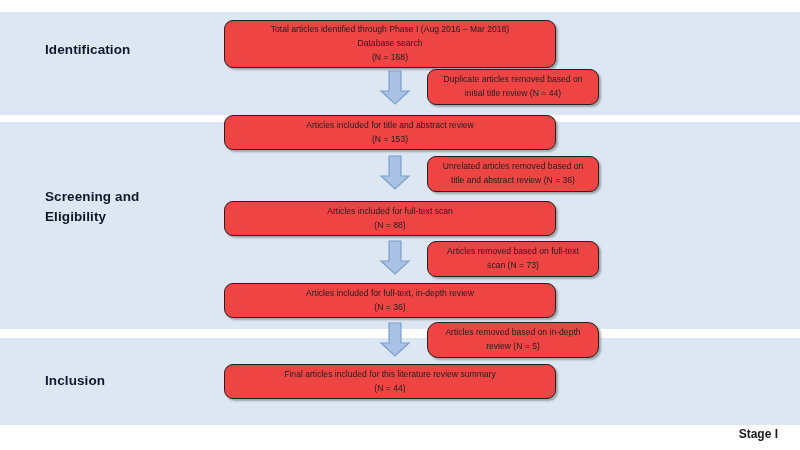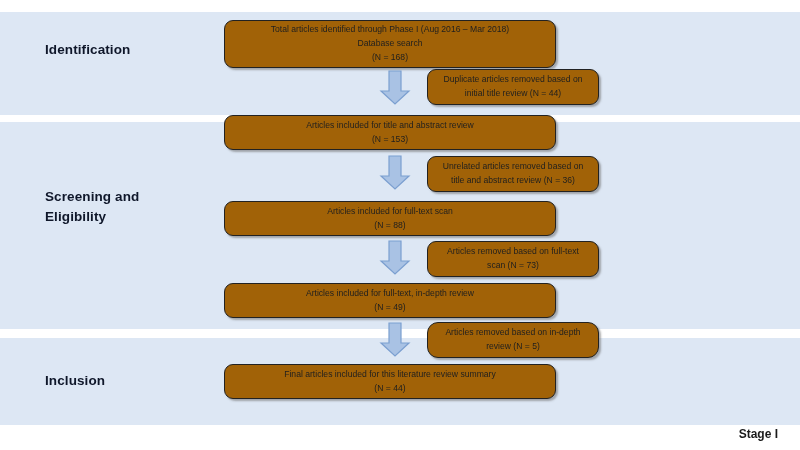--- a/index.html
+++ b/index.html
@@ -41,21 +41,21 @@
     white-space: pre-line;
   }
   #stage-label-identification { top: 40px; }
   #stage-label-screening      { top: 187px; }
   #stage-label-inclusion      { top: 371px; }
 
   
   .flow-box {
     position: absolute;
     box-sizing: border-box;
-    background: #a16207;
+    background: #ef4444;
     border: 1.3px solid #222222;
     border-radius: 9px;
     box-shadow: 2px 2px 2px rgba(110,110,110,0.55);
     display: flex;
     align-items: center;
     justify-content: center;
     text-align: center;
     color: #1f1f1f;
     white-space: pre-line;
   }
@@ -131,21 +131,21 @@
   <div class="flow-box side-box" id="box-unrelated">Unrelated articles removed based on
 title and abstract review (N = 36)</div>
 
   <div class="flow-box main-box" id="box-fulltext-scan">Articles included for full-text scan
 (N = 88)</div>
 
   <div class="flow-box side-box" id="box-removed-scan">Articles removed based on full-text
 scan (N = 73)</div>
 
   <div class="flow-box main-box" id="box-indepth">Articles included for full-text, in-depth review
-(N = 49)</div>
+(N = 36)</div>
 
   <div class="flow-box side-box" id="box-removed-indepth">Articles removed based on in-depth
 review  (N = 5)</div>
 
   <div class="flow-box main-box" id="box-final">Final articles included for this literature review summary
 (N = 44)</div>
 
   <div class="arrow" id="arrow-1">
     <svg width="34" height="36" viewBox="0 0 34 36" xmlns="http://www.w3.org/2000/svg">
       <polygon points="11,1 23,1 23,21 31,21 17,34 3,21 11,21" fill="#a9c2e4" stroke="#7b9fd0" stroke-width="1.2"></polygon>

